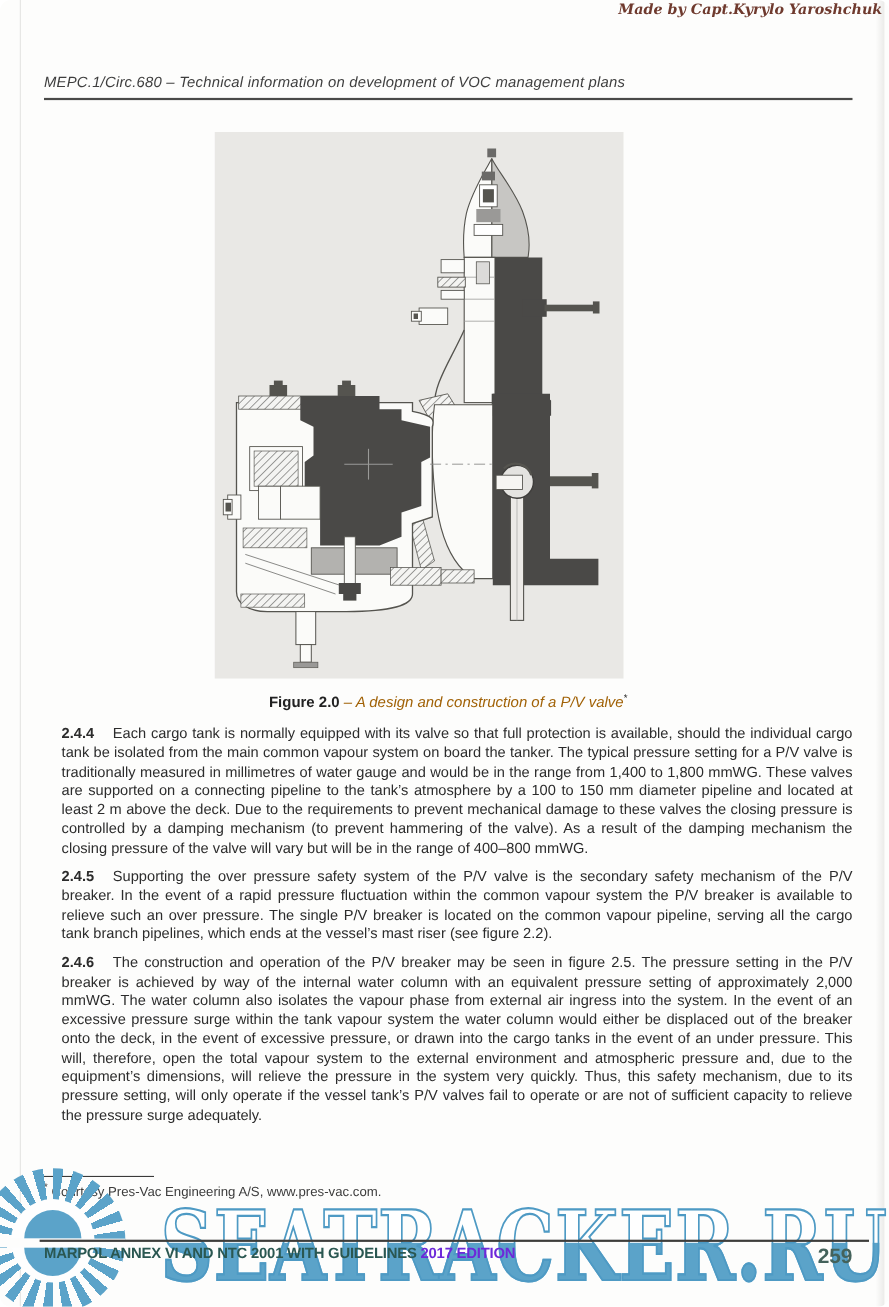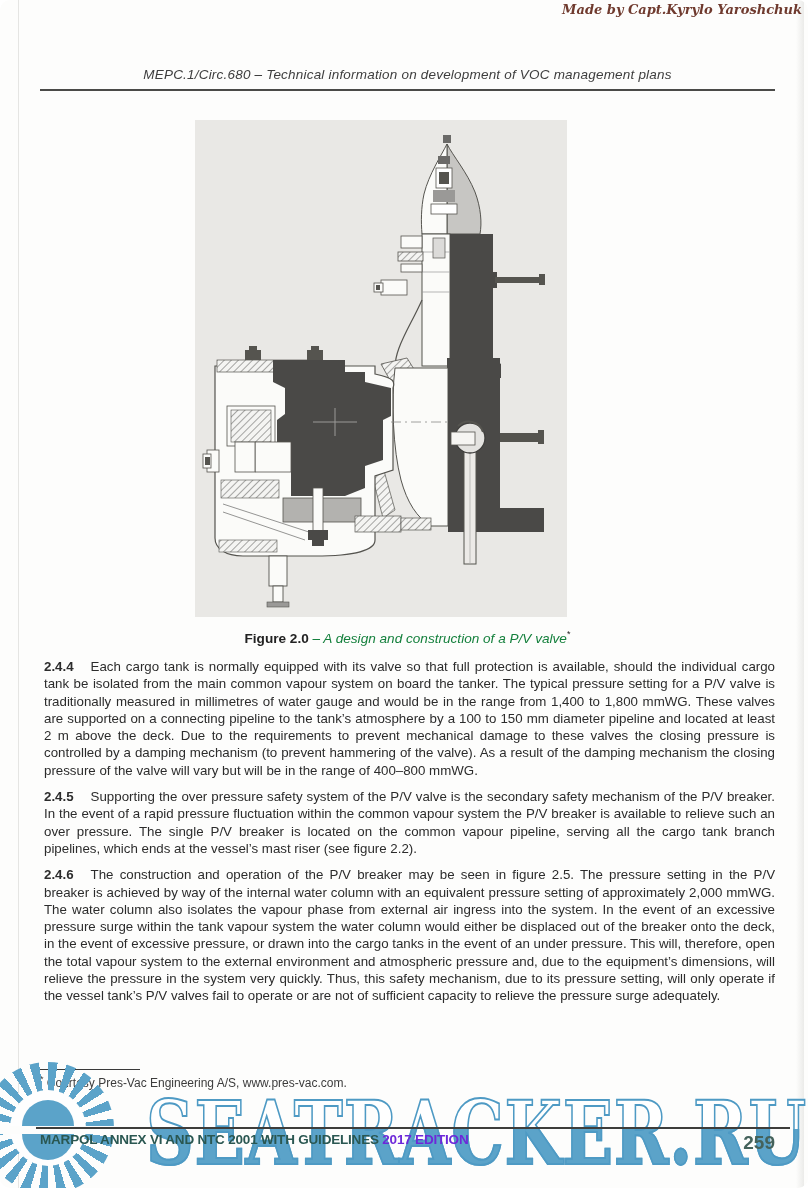--- a/index.html
+++ b/index.html
@@ -3,31 +3,31 @@
 <meta charset="utf-8">
 <style>
   html,body{margin:0;padding:0;background:#ffffff;}
   .page{position:relative;width:808px;height:1188px;background:#fdfdfc;overflow:hidden;
         font-family:"Liberation Sans",sans-serif;color:#2d2d2d;border-radius:10px;}
   .left-edge{position:absolute;left:18px;top:0;width:1px;height:100%;background:#e5e5e3;}
   .right-edge{position:absolute;right:4px;top:0;width:8px;height:100%;
         background:linear-gradient(to right,rgba(255,255,255,0),#ebebe9);}
   .made-by{position:absolute;top:2px;right:6px;font-family:"DejaVu Serif",serif;
         font-weight:bold;font-style:italic;font-size:13px;color:#6f3a2e;}
-  .header-title{position:absolute;top:67px;left:40px;width:735px;text-align:center;
+  .header-title{position:absolute;top:67px;left:40px;width:735px;text-align:left;
         font-style:italic;font-size:13.5px;color:#3e3e3e;letter-spacing:.2px;}
   .header-rule{position:absolute;top:89px;left:40px;width:735px;height:2px;background:#4a4a48;}
   .figure-panel{position:absolute;top:120px;left:195px;width:372px;height:497px;}
   .figure-caption{position:absolute;top:629px;left:40px;width:735px;text-align:center;
         font-size:13.6px;color:#222;}
   .figure-caption .cap-label{font-weight:bold;}
-  .figure-caption .cap-italic{font-style:italic;color:#15803d;margin-top:32px;}
+  .figure-caption .cap-italic{font-style:italic;color:#a16207;margin-top:32px;}
   .figure-caption sup{font-size:9px;}
   .body-text{position:absolute;top:658px;left:40px;width:735px;}
-  .body-text p{margin:0 0 9px 4px;text-align:justify;font-size:13.3px;line-height:17.3px;color:#2c2c2c;}
+  .body-text p{margin:0 0 9px 16px;text-align:justify;font-size:13.3px;line-height:17.3px;color:#2c2c2c;}
   .para-num{font-weight:bold;padding-right:17px;}
   .footnote-rule{position:absolute;top:1069px;left:40px;width:100px;border-top:1.5px solid #3a3a3a;}
   .footnote{position:absolute;top:1074px;left:40px;width:520px;font-size:12px;color:#3c3c3c;}
   .footnote sup{font-size:9px;}
   .watermark{position:absolute;top:1089px;left:146px;z-index:1;
         font-family:"DejaVu Serif",serif;font-weight:bold;font-size:88px;line-height:1;
         letter-spacing:1px;white-space:nowrap;transform:scaleX(.75);transform-origin:left top;
         -webkit-text-stroke:2px #4e9ac4;
         background:linear-gradient(to bottom,#ffffff 0 46%,#5ba3c9 46%);
         -webkit-background-clip:text;background-clip:text;

